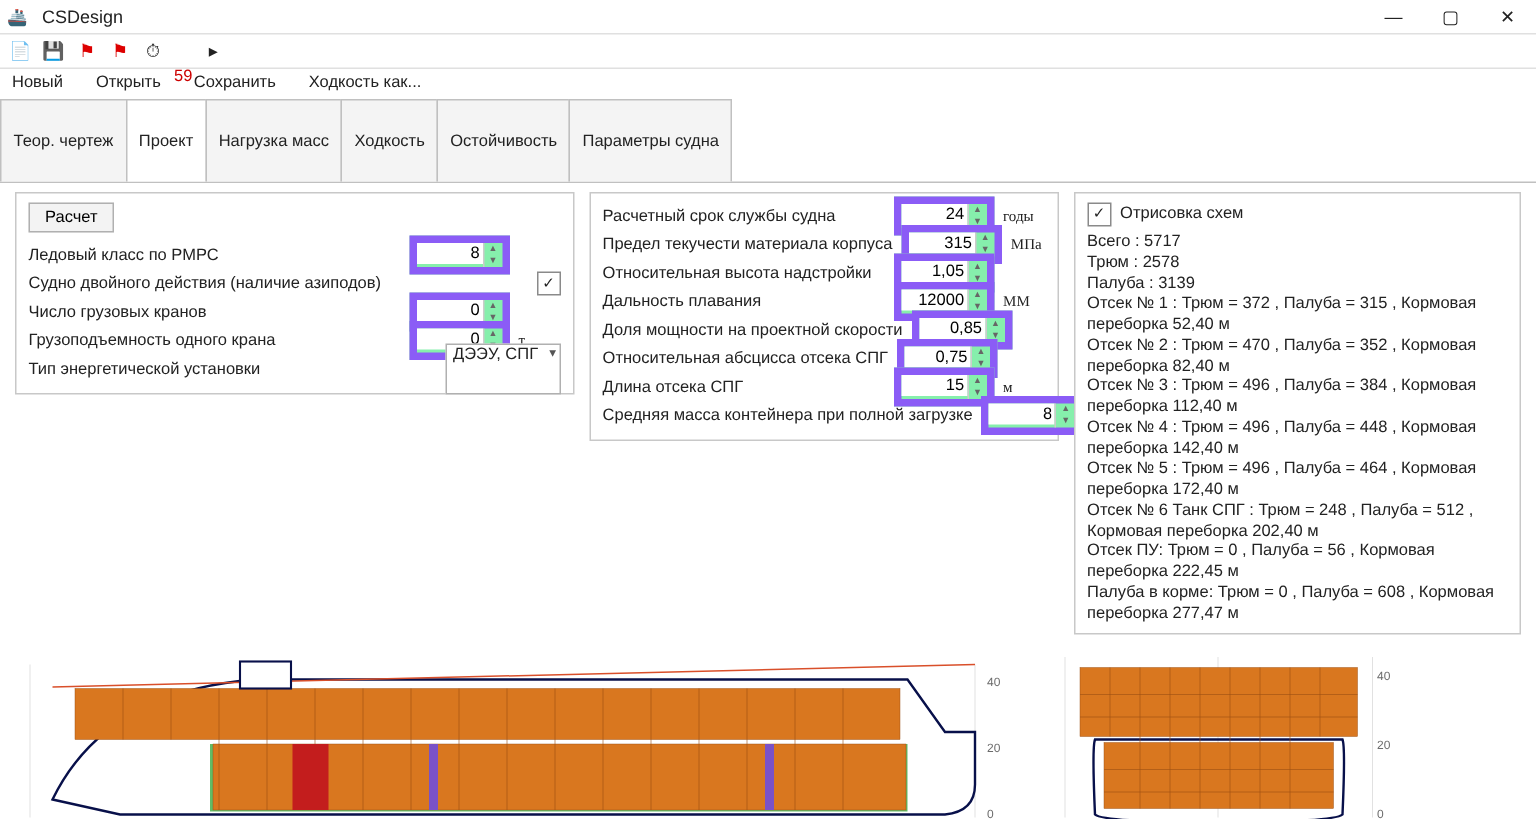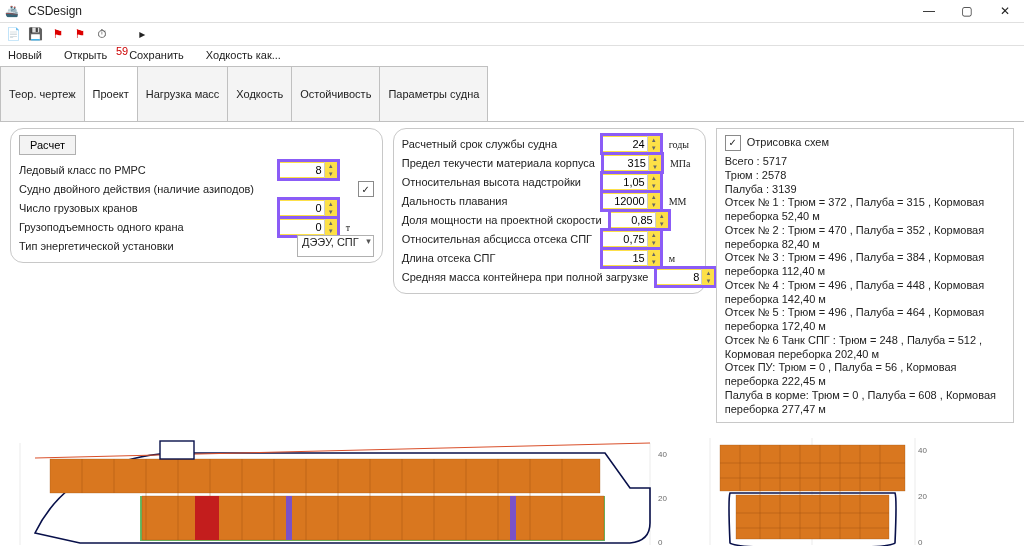--- a/index.html
+++ b/index.html
@@ -31,30 +31,30 @@
   .qat span.icon{width:16px;height:16px;display:inline-flex;align-items:center;justify-content:center;font-size:12px;}
   .menubar { display:flex; gap:22px; padding:3px 8px; font-size:11px; background:#fff;}
   .menubar span{cursor:pointer;}
   .tabs { display:flex; border-bottom:1px solid #c0c0c0; margin-top:2px;}
   .tab { padding:21px 8px; border:1px solid #c0c0c0; border-bottom:none; background:#f4f4f4; font-size:11px; margin-right:-1px;}
   .tab.active{background:#fff;}
   .work { display:flex; flex-direction:column; padding:6px 10px; gap:6px;}
   .panels-row{display:flex; gap:10px; align-items:flex-start;}
   .panel{border:1px solid #c8c8c8; padding:6px 8px; background:#fff;}
   .btn{border:1px solid #b0b0b0; background:#f3f3f3; padding:3px 10px; font-size:11px; cursor:pointer;}
-  .params{width:405px;border-radius:13px;}
+  .params{width:405px;}
   .prow{display:flex; align-items:center; height:18px; gap:6px; margin-bottom:1px;}
   .prow label{flex:1; white-space:nowrap; font-size:11px;}
-  .numbox{display:flex; align-items:center; border:3px solid #8b5cf6; height:16px; background:#fde047;}
+  .numbox{display:flex; align-items:flex-start; border:5px solid #8b5cf6; height:16px; background:#86efac;}
   .numbox input{border:none; width:40px; height:14px; font-size:11px; text-align:right; padding:0 2px;}
   .numbox .spin{width:12px; height:16px; display:flex; flex-direction:column; border-left:1px solid #ccc;}
   .numbox .spin div{flex:1; font-size:6px; line-height:8px; text-align:center; color:#666;}
   .unit{width:28px; font-size:10px;font-family:Liberation Serif, serif;}
   .checkbox{width:14px;height:14px;border:1px solid #8a8a8a; display:inline-flex;align-items:center;justify-content:center;font-size:10px;}
-  .selbox{border:1px solid #b0b0b0; height:16px; padding:0 14px 4px 4px; font-size:11px; background:#fff; position:relative;}
+  .selbox{border:1px solid #b0b0b0; height:16px; padding:0 14px 16px 4px; font-size:11px; background:#fff; position:relative;}
   .selbox::after{content:"▾"; position:absolute; right:2px; top:0; font-size:9px; color:#555;}
   .info-panel{width:320px; font-size:11px; line-height:1.25;}
   .info-panel .hdr{display:flex; align-items:center; gap:6px; margin-bottom:4px;}
   .drawings{display:flex; gap:20px; margin-top:4px;}
   .left-figs{display:flex; flex-direction:column; gap:6px;}
   svg{display:block;}
   .axis-text{font-size:8px; fill:#6b6b6b; font-family:inherit;}
 </style>
 </head>
 <body>

